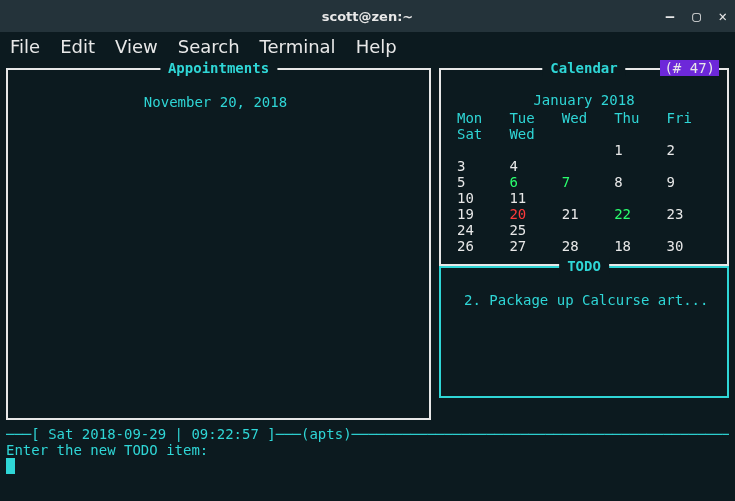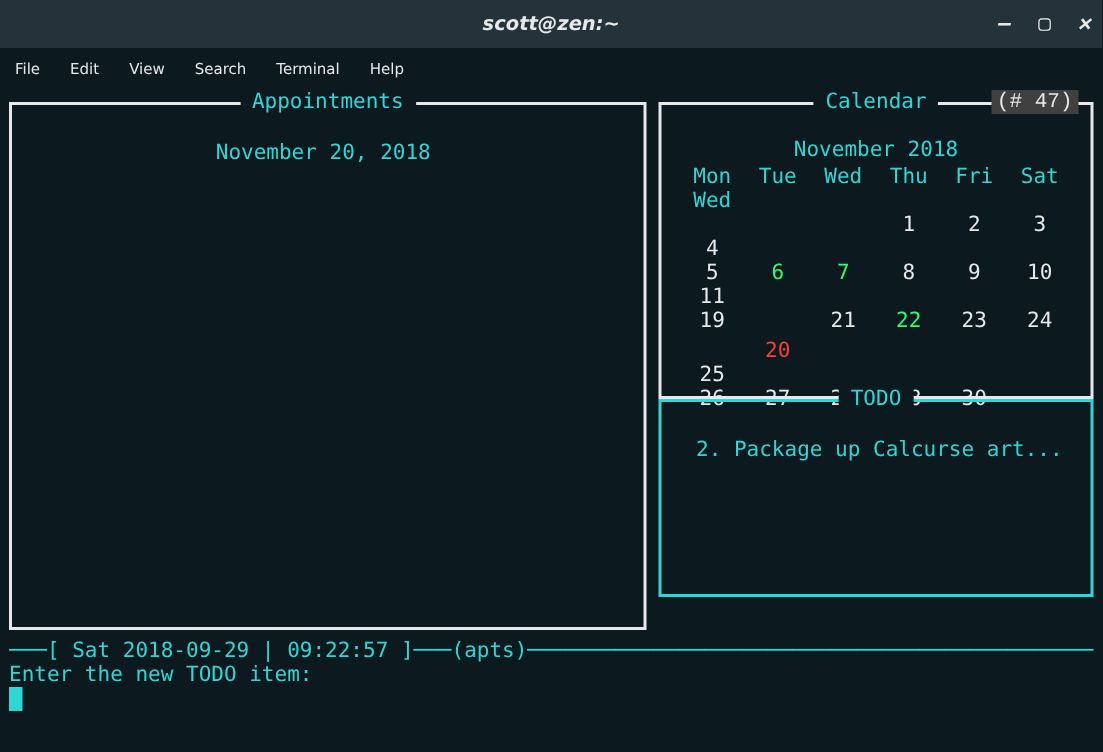--- a/index.html
+++ b/index.html
@@ -17,21 +17,20 @@
     height: 32px;
     background: #24333a;
     display: flex;
     align-items: center;
     justify-content: center;
     position: relative;
     font-family: "DejaVu Sans", sans-serif;
     font-size: 13px;
     font-weight: bold;
     color: #e8e8e8;
-    font-style: italic;
   }
   .titlebar .controls {
     position: absolute;
     right: 8px;
     display: flex;
     gap: 18px;
   }
   .titlebar .controls span {
     cursor: default;
     font-size: 14px;
@@ -39,21 +38,21 @@
   }
   
   .menubar {
     height: 28px;
     background: #0c1a1f;
     display: flex;
     align-items: center;
     gap: 20px;
     padding: 0 10px;
     font-family: "DejaVu Sans", sans-serif;
-    font-size: 10px;
+    font-size: 18px;
     color: #e8e8e8;
   }
   .menubar span { cursor: default; }
   
   .term {
     padding: 8px 6px 0 6px;
     height: calc(100% - 60px);
     display: flex;
     flex-direction: column;
   }
@@ -71,30 +70,29 @@
     border-color: #2fd6d6;
   }
   .panel-title {
     position: absolute;
     top: -10px;
     left: 50%;
     transform: translateX(-50%);
     background: #0c1a1f;
     padding: 0 8px;
     color: #2fd6d6;
-    font-weight: normal;
+    font-weight: bold;
   }
   .panel-weeknum {
     position: absolute;
     top: -10px;
     right: 8px;
-    background: #404040;
+    background: #6d28d9;
     padding: 0 4px;
     color: #e8e8e8;
-    font-family: Liberation Mono, monospace;
   }
   
   .appointments {
     width: 425px;
     height: 352px;
   }
   .appt-date {
     text-align: center;
     color: #2fd6d6;
     padding-right: 6px;
@@ -112,30 +110,30 @@
   .cal-month {
     text-align: center;
     color: #2fd6d6;
     margin-top: 16px;
   }
   .cal-grid {
     margin-top: 2px;
   }
   .cal-row {
     display: grid;
-    grid-template-columns: repeat(6, 1fr);
-    text-align: center;
+    grid-template-columns: repeat(5, 1fr);
+    text-align: left;
     padding: 0 6px;
   }
   .cal-hdr {
     color: #2fd6d6;
   }
   .cal-cell { padding: 0 4px; }
   .day-green { color: #2aff6e; }
-  .day-red { color: #ff3a3a; margin-top: 20px; }
+  .day-red { color: #ff3a3a; }
   
   .todo {
     height: 132px;
     padding-left: 21px;
   }
   .todo-line {
     color: #2fd6d6;
     margin-top: 18px;
     padding-left: 2px;
     white-space: nowrap;
@@ -189,21 +187,21 @@
     <div class="panel appointments">
       <div class="panel-title">Appointments</div>
       <div class="appt-date">November 20, 2018</div>
     </div>
 
     <div class="right-col">
 
       <div class="panel calendar">
         <div class="panel-title">Calendar</div>
         <div class="panel-weeknum">(# 47)</div>
-        <div class="cal-month">November 2018</div>
+        <div class="cal-month">January 2018</div>
         <div class="cal-grid">
           <div class="cal-row cal-hdr">
             <div class="cal-cell">Mon</div>
             <div class="cal-cell">Tue</div>
             <div class="cal-cell">Wed</div>
             <div class="cal-cell">Thu</div>
             <div class="cal-cell">Fri</div>
             <div class="cal-cell">Sat</div>
             <div class="cal-cell">Wed</div>
           </div>

